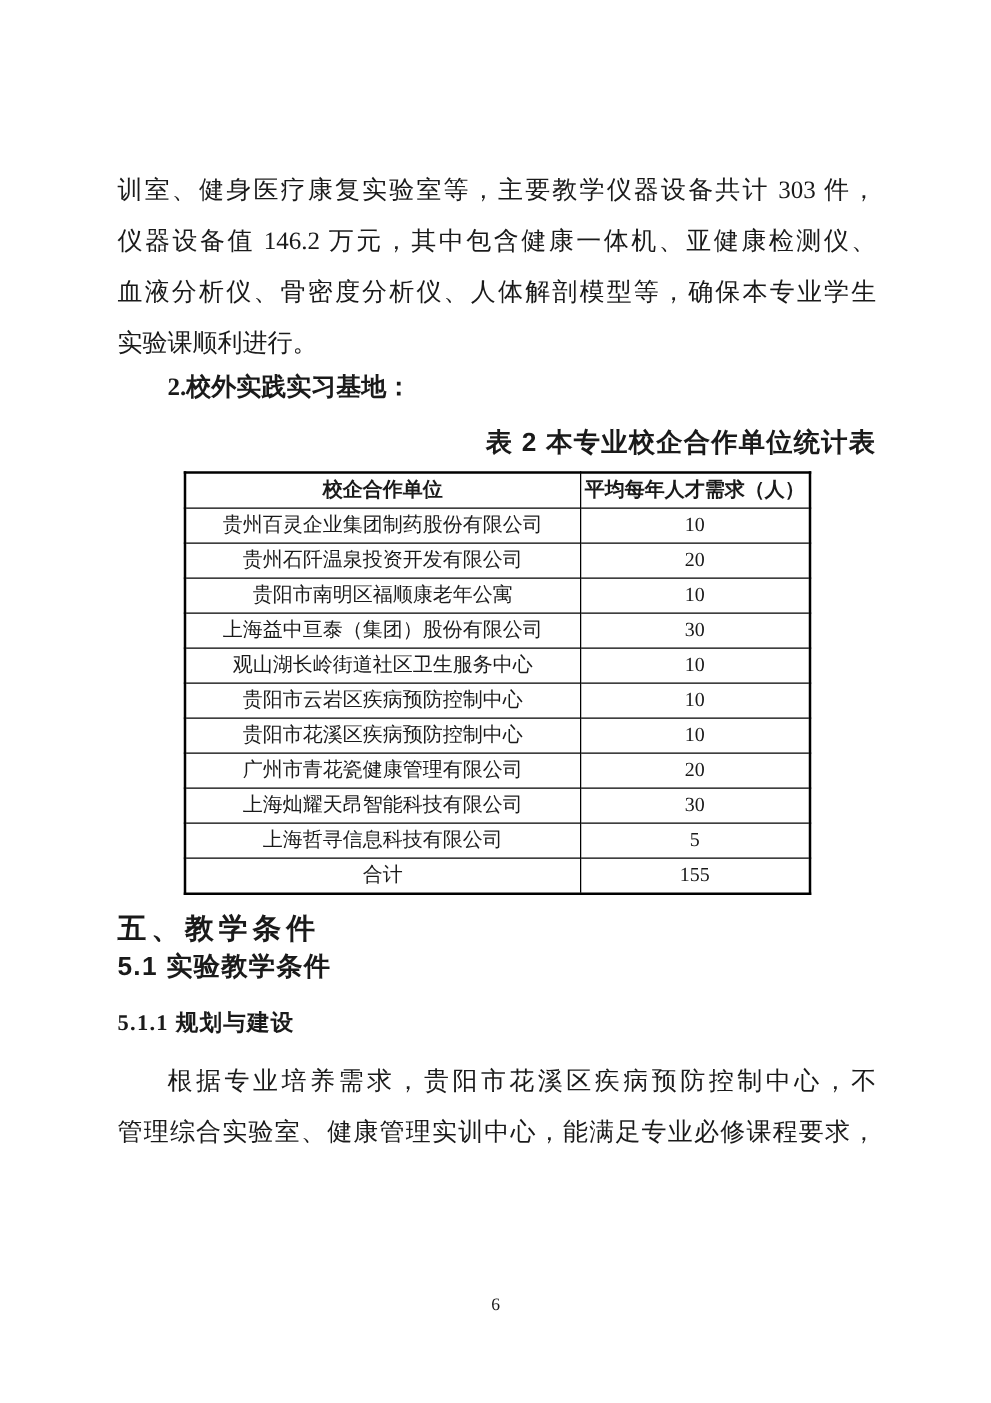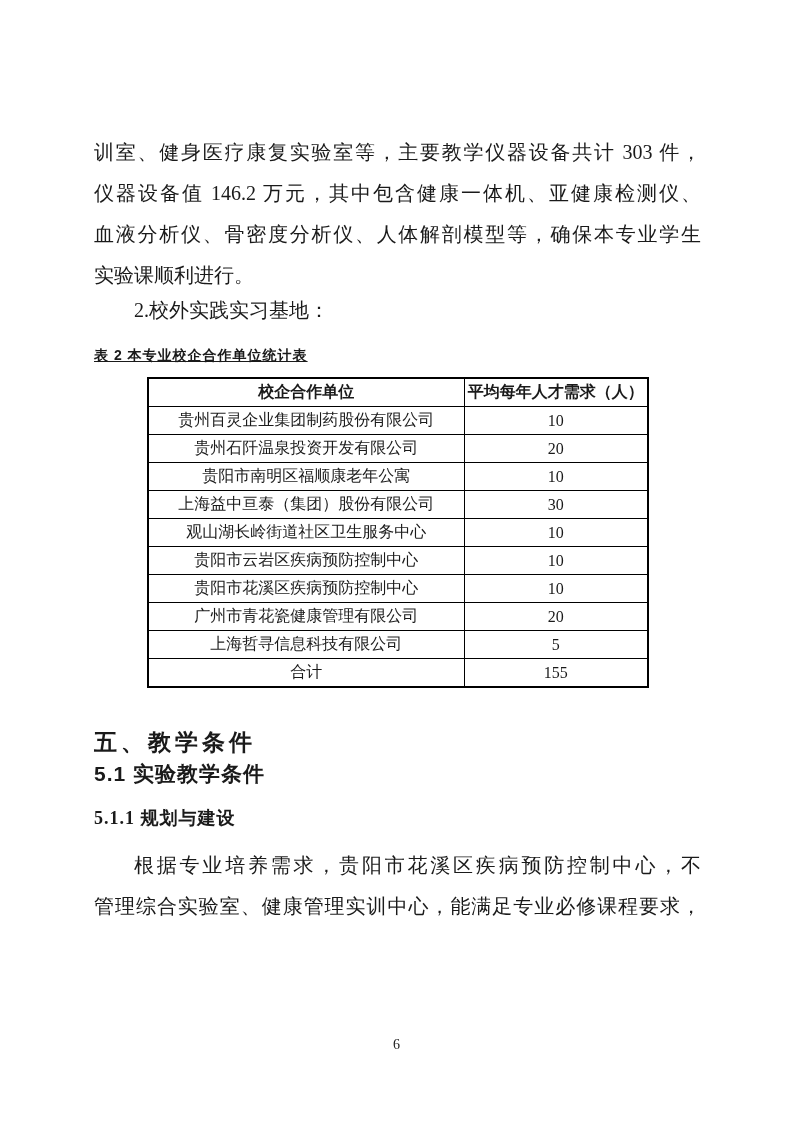--- a/index.html
+++ b/index.html
@@ -31,33 +31,33 @@
   .para2 { top: 845px; }
   .indent { text-indent: 40px; }
   .item2 {
     position: absolute;
     left: 94px;
     top: 290px;
     width: 607px;
     font-size: 20px;
     line-height: 41px;
     text-indent: 40px;
+    font-weight: bold;
   }
   .tbl-title {
     position: absolute;
     left: 94px;
     top: 341px;
     width: 607px;
-    text-align: left;
-    font-family: "Liberation Sans", "DejaVu Sans", sans-serif;
-    font-weight: bold;
-    font-size: 14px;
+    text-align: right;
+    font-family: "Liberation Sans", "DejaVu Sans", sans-serif;
+    font-weight: bold;
+    font-size: 21px;
     line-height: 28px;
     letter-spacing: 1px;
-    text-decoration: underline;
   }
   table.coop-table {
     position: absolute;
     left: 147px;
     top: 377px;
     width: 500px;
     border-collapse: collapse;
     table-layout: fixed;
     border: 2px solid #000;
   }
@@ -177,20 +177,24 @@
       </tr>
       <tr>
         <td>贵阳市花溪区疾病预防控制中心</td>
         <td>10</td>
       </tr>
       <tr>
         <td>广州市青花瓷健康管理有限公司</td>
         <td>20</td>
       </tr>
       <tr>
+        <td>上海灿耀天昂智能科技有限公司</td>
+        <td>30</td>
+      </tr>
+      <tr>
         <td>上海哲寻信息科技有限公司</td>
         <td>5</td>
       </tr>
       <tr>
         <td>合计</td>
         <td>155</td>
       </tr>
     </tbody>
   </table>
 

